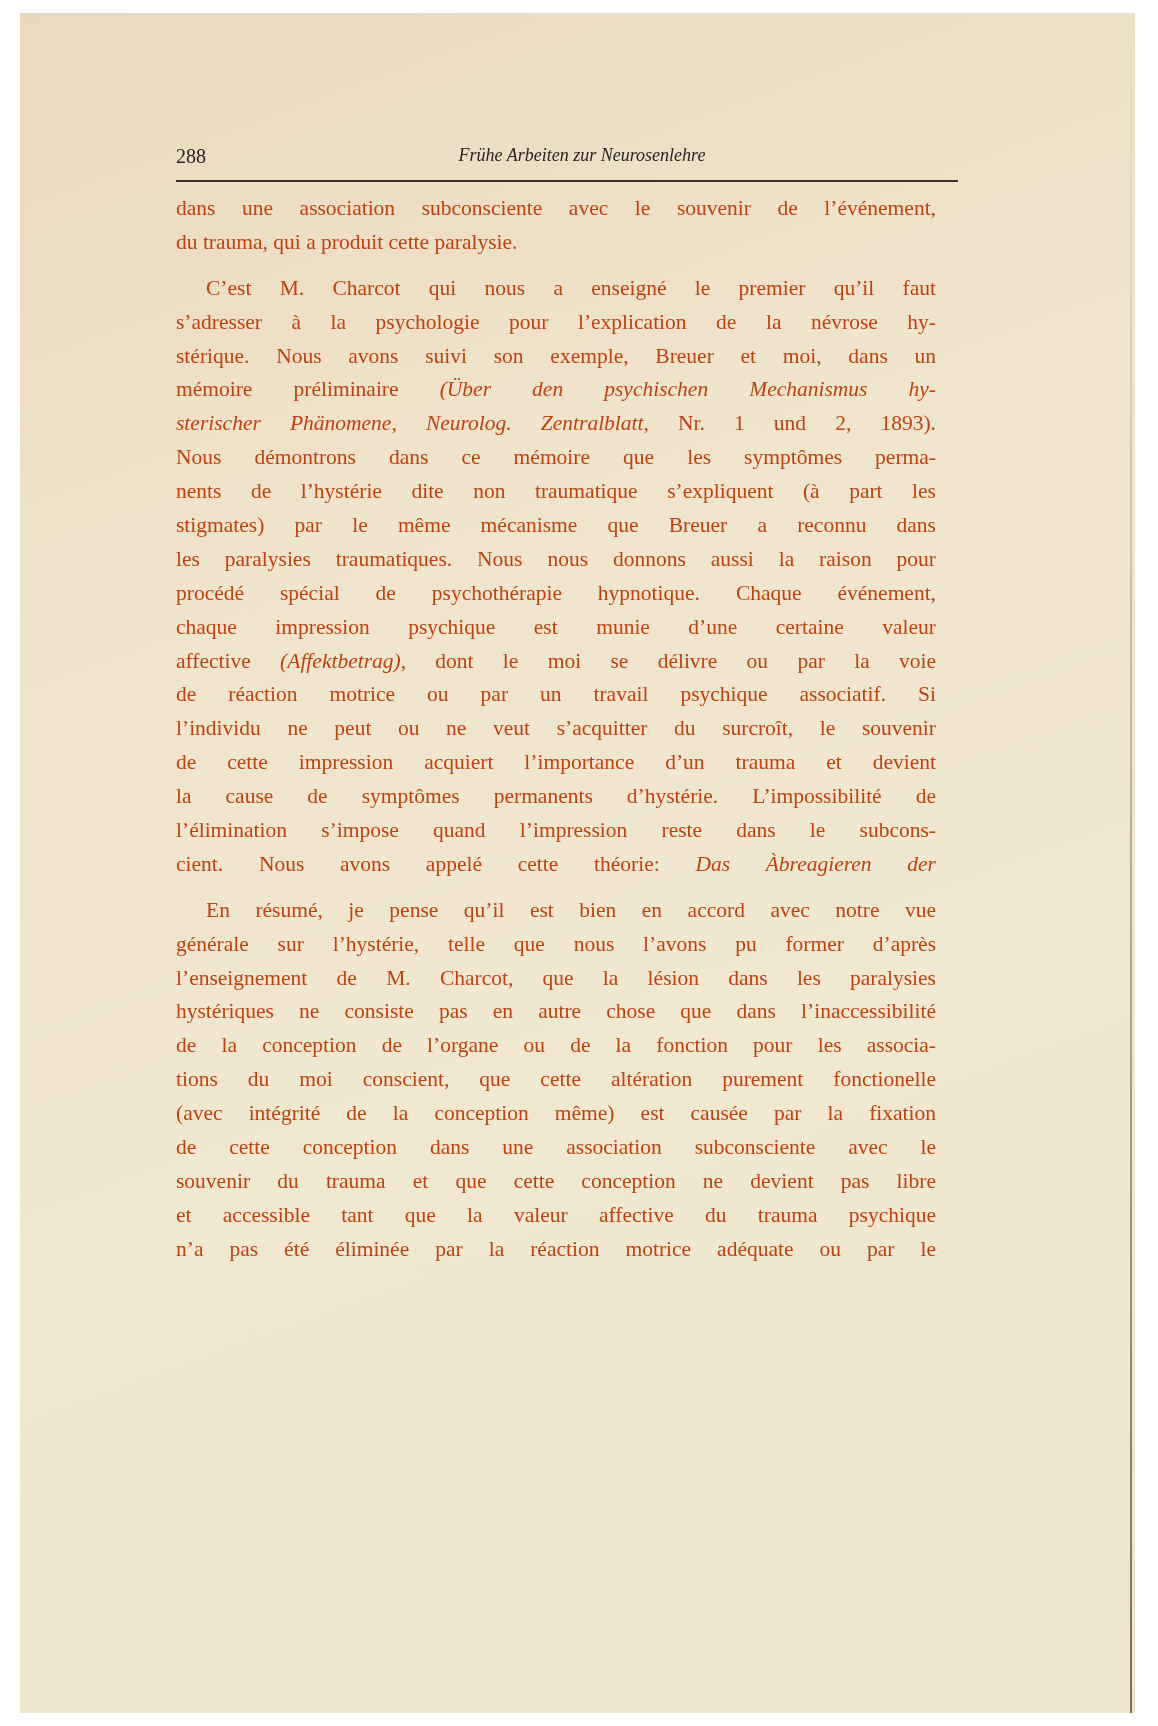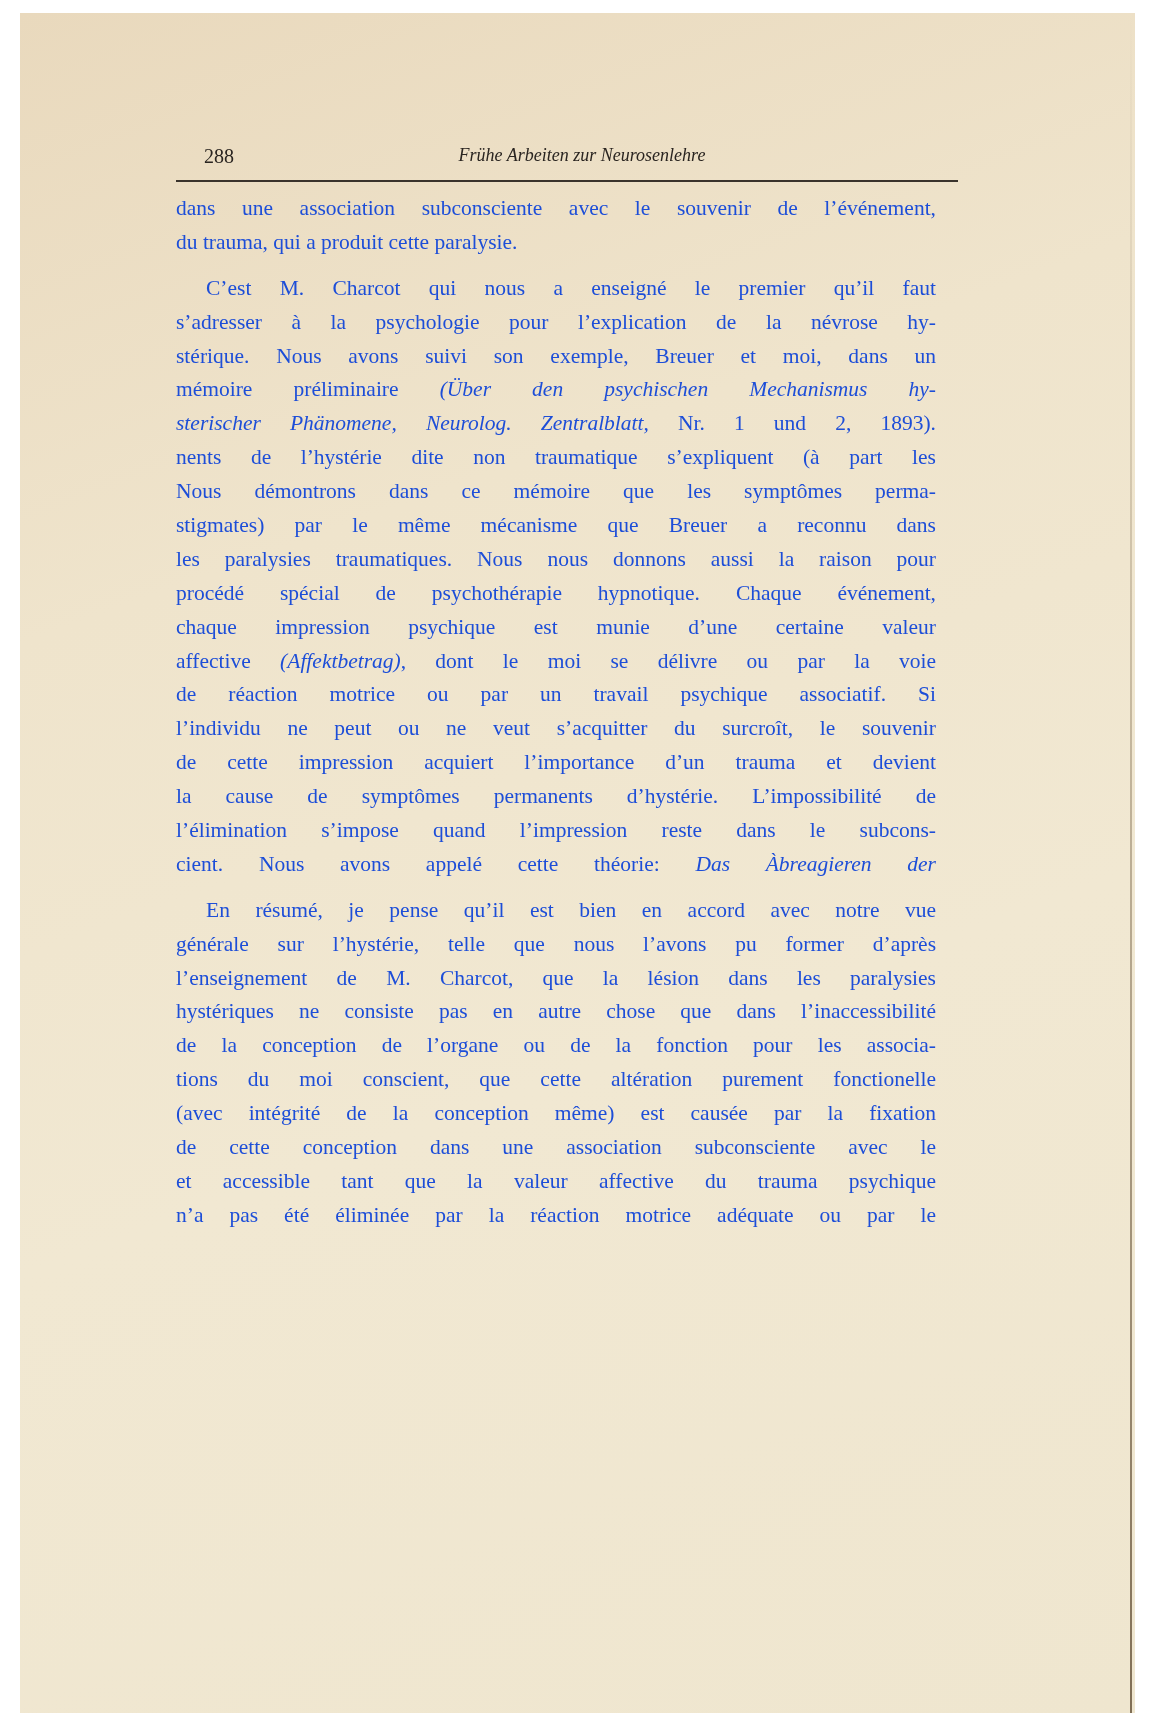--- a/index.html
+++ b/index.html
@@ -9,32 +9,32 @@
     background: linear-gradient(160deg, #e9d9bd 0%, #efe4cc 30%, #f1e8d2 60%, #efe6cf 100%);
   }
   .page-edge {
     position: absolute; right: 3px; top: 0; width: 2px; height: 100%;
     background: linear-gradient(to bottom, rgba(120,100,70,0.0) 0%, rgba(120,100,70,0.35) 40%, rgba(90,70,45,0.75) 100%);
   }
   .running-head {
     position: absolute; left: 176px; top: 145px; width: 782px; height: 28px;
     font-family: "Liberation Serif", "DejaVu Serif", serif; color: #2a2521;
   }
-  .page-number { position: absolute; left: 0; top: 0; font-size: 20px; margin-left: 28px; }
+  .page-number { position: absolute; left: 0; top: 0; font-size: 20px; }
   .running-title {
     position: absolute; left: 0; right: 0; top: 0; text-align: center;
     font-style: italic; font-size: 18px; padding-left: 30px;
   }
   .head-rule {
     position: absolute; left: 176px; top: 180px; width: 782px; height: 2px; background: #3a332c;
   }
   .body-text {
     position: absolute; left: 176px; top: 192px; width: 760px;
     font-family: "Liberation Serif", "DejaVu Serif", serif; font-size: 21.5px;
-    line-height: 33.9px; color: #1d4ed8;
+    line-height: 33.9px; color: #c2410c;
   }
   .line { display: block; text-align: justify; text-align-last: justify; white-space: nowrap; height: 33.9px; overflow: visible; }
   .line.last { text-align-last: left; }
   .line.indent { padding-left: 30px; margin-top: 12px; }
   .it { font-style: italic; }
 </style>
 </head>
 <body>
 
 <div class="page">
@@ -48,36 +48,37 @@
 <div class="head-rule"></div>
 
 <div class="body-text" id="body-text">
     <div class="line"><span>dans une association subconsciente avec le souvenir de l’événement,</span></div>
     <div class="line last"><span>du trauma, qui a produit cette paralysie.</span></div>
     <div class="line indent"><span>C’est M. Charcot qui nous a enseigné le premier qu’il faut</span></div>
     <div class="line"><span>s’adresser à la psychologie pour l’explication de la névrose hy-</span></div>
     <div class="line"><span>stérique. Nous avons suivi son exemple, Breuer et moi, dans un</span></div>
     <div class="line"><span>mémoire préliminaire </span><span class="it">(Über den psychischen Mechanismus hy-</span></div>
     <div class="line"><span class="it">sterischer Phänomene, Neurolog. Zentralblatt,</span><span> Nr. 1 und 2, 1893).</span></div>
+    <div class="line"><span>Nous démontrons dans ce mémoire que les symptômes perma-</span></div>
     <div class="line"><span>nents de l’hystérie dite non traumatique s’expliquent (à part les</span></div>
-    <div class="line"><span>Nous démontrons dans ce mémoire que les symptômes perma-</span></div>
     <div class="line"><span>stigmates) par le même mécanisme que Breuer a reconnu dans</span></div>
     <div class="line"><span>les paralysies traumatiques. Nous nous donnons aussi la raison pour</span></div>
     <div class="line"><span>procédé spécial de psychothérapie hypnotique. Chaque événement,</span></div>
     <div class="line"><span>chaque impression psychique est munie d’une certaine valeur</span></div>
     <div class="line"><span>affective </span><span class="it">(Affektbetrag)</span><span>, dont le moi se délivre ou par la voie</span></div>
     <div class="line"><span>de réaction motrice ou par un travail psychique associatif. Si</span></div>
     <div class="line"><span>l’individu ne peut ou ne veut s’acquitter du surcroît, le souvenir</span></div>
     <div class="line"><span>de cette impression acquiert l’importance d’un trauma et devient</span></div>
     <div class="line"><span>la cause de symptômes permanents d’hystérie. L’impossibilité de</span></div>
     <div class="line"><span>l’élimination s’impose quand l’impression reste dans le subcons-</span></div>
     <div class="line"><span>cient. Nous avons appelé cette théorie: </span><span class="it">Das Àbreagieren der</span></div>
     <div class="line indent"><span>En résumé, je pense qu’il est bien en accord avec notre vue</span></div>
     <div class="line"><span>générale sur l’hystérie, telle que nous l’avons pu former d’après</span></div>
     <div class="line"><span>l’enseignement de M. Charcot, que la lésion dans les paralysies</span></div>
     <div class="line"><span>hystériques ne consiste pas en autre chose que dans l’inaccessibilité</span></div>
     <div class="line"><span>de la conception de l’organe ou de la fonction pour les associa-</span></div>
     <div class="line"><span>tions du moi conscient, que cette altération purement fonctionelle</span></div>
     <div class="line"><span>(avec intégrité de la conception même) est causée par la fixation</span></div>
     <div class="line"><span>de cette conception dans une association subconsciente avec le</span></div>
+    <div class="line"><span>souvenir du trauma et que cette conception ne devient pas libre</span></div>
     <div class="line"><span>et accessible tant que la valeur affective du trauma psychique</span></div>
     <div class="line"><span>n’a pas été éliminée par la réaction motrice adéquate ou par le</span></div>
   </div>
 
 </body></html>

